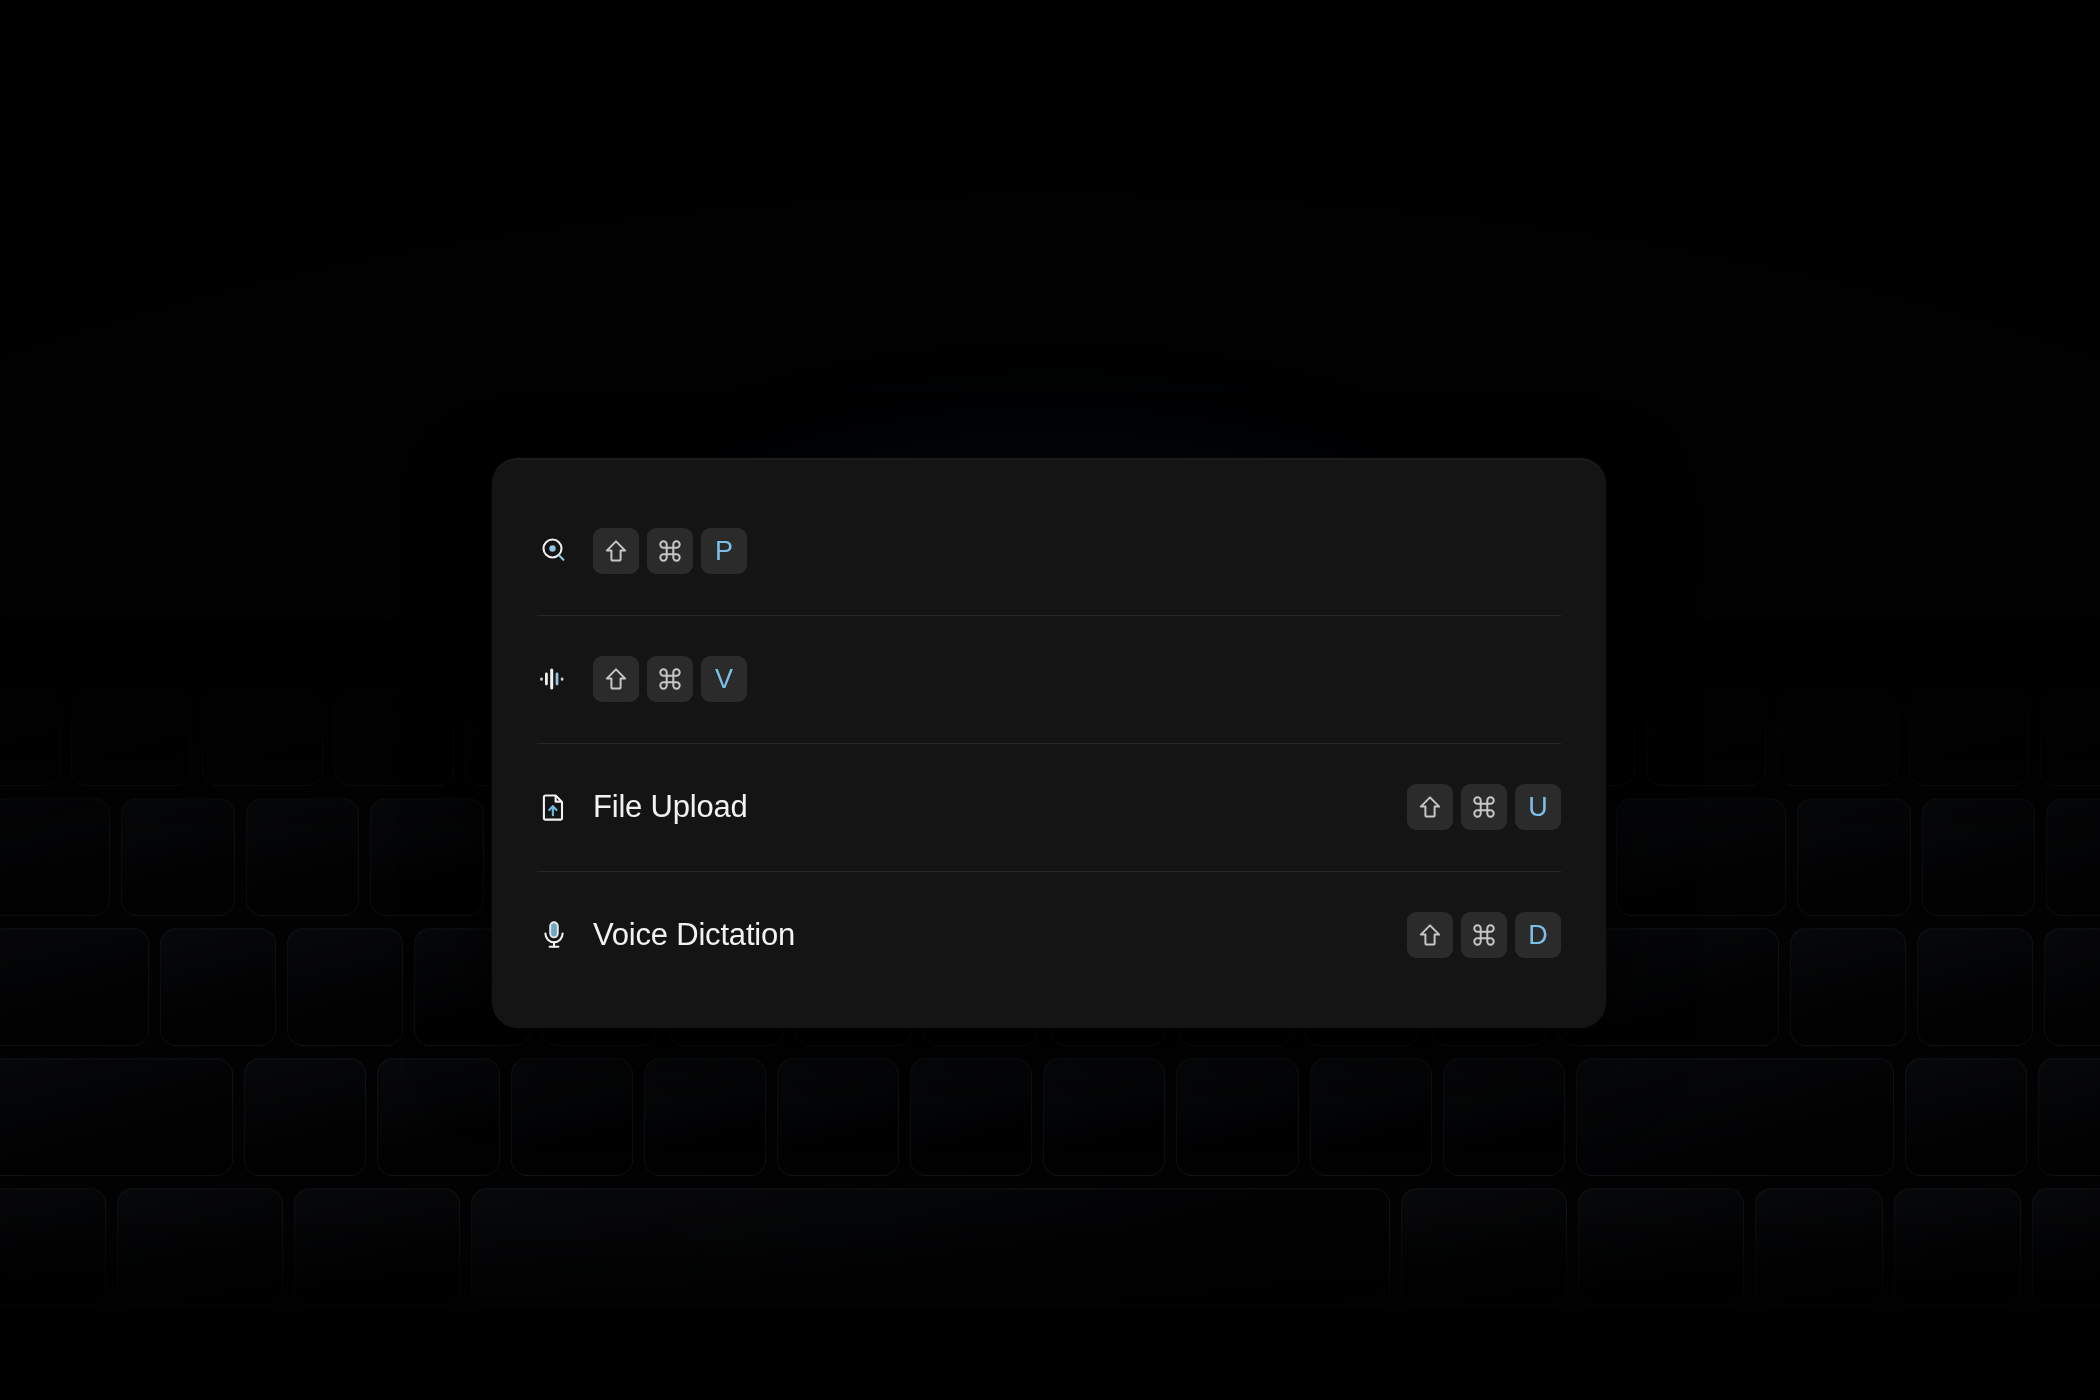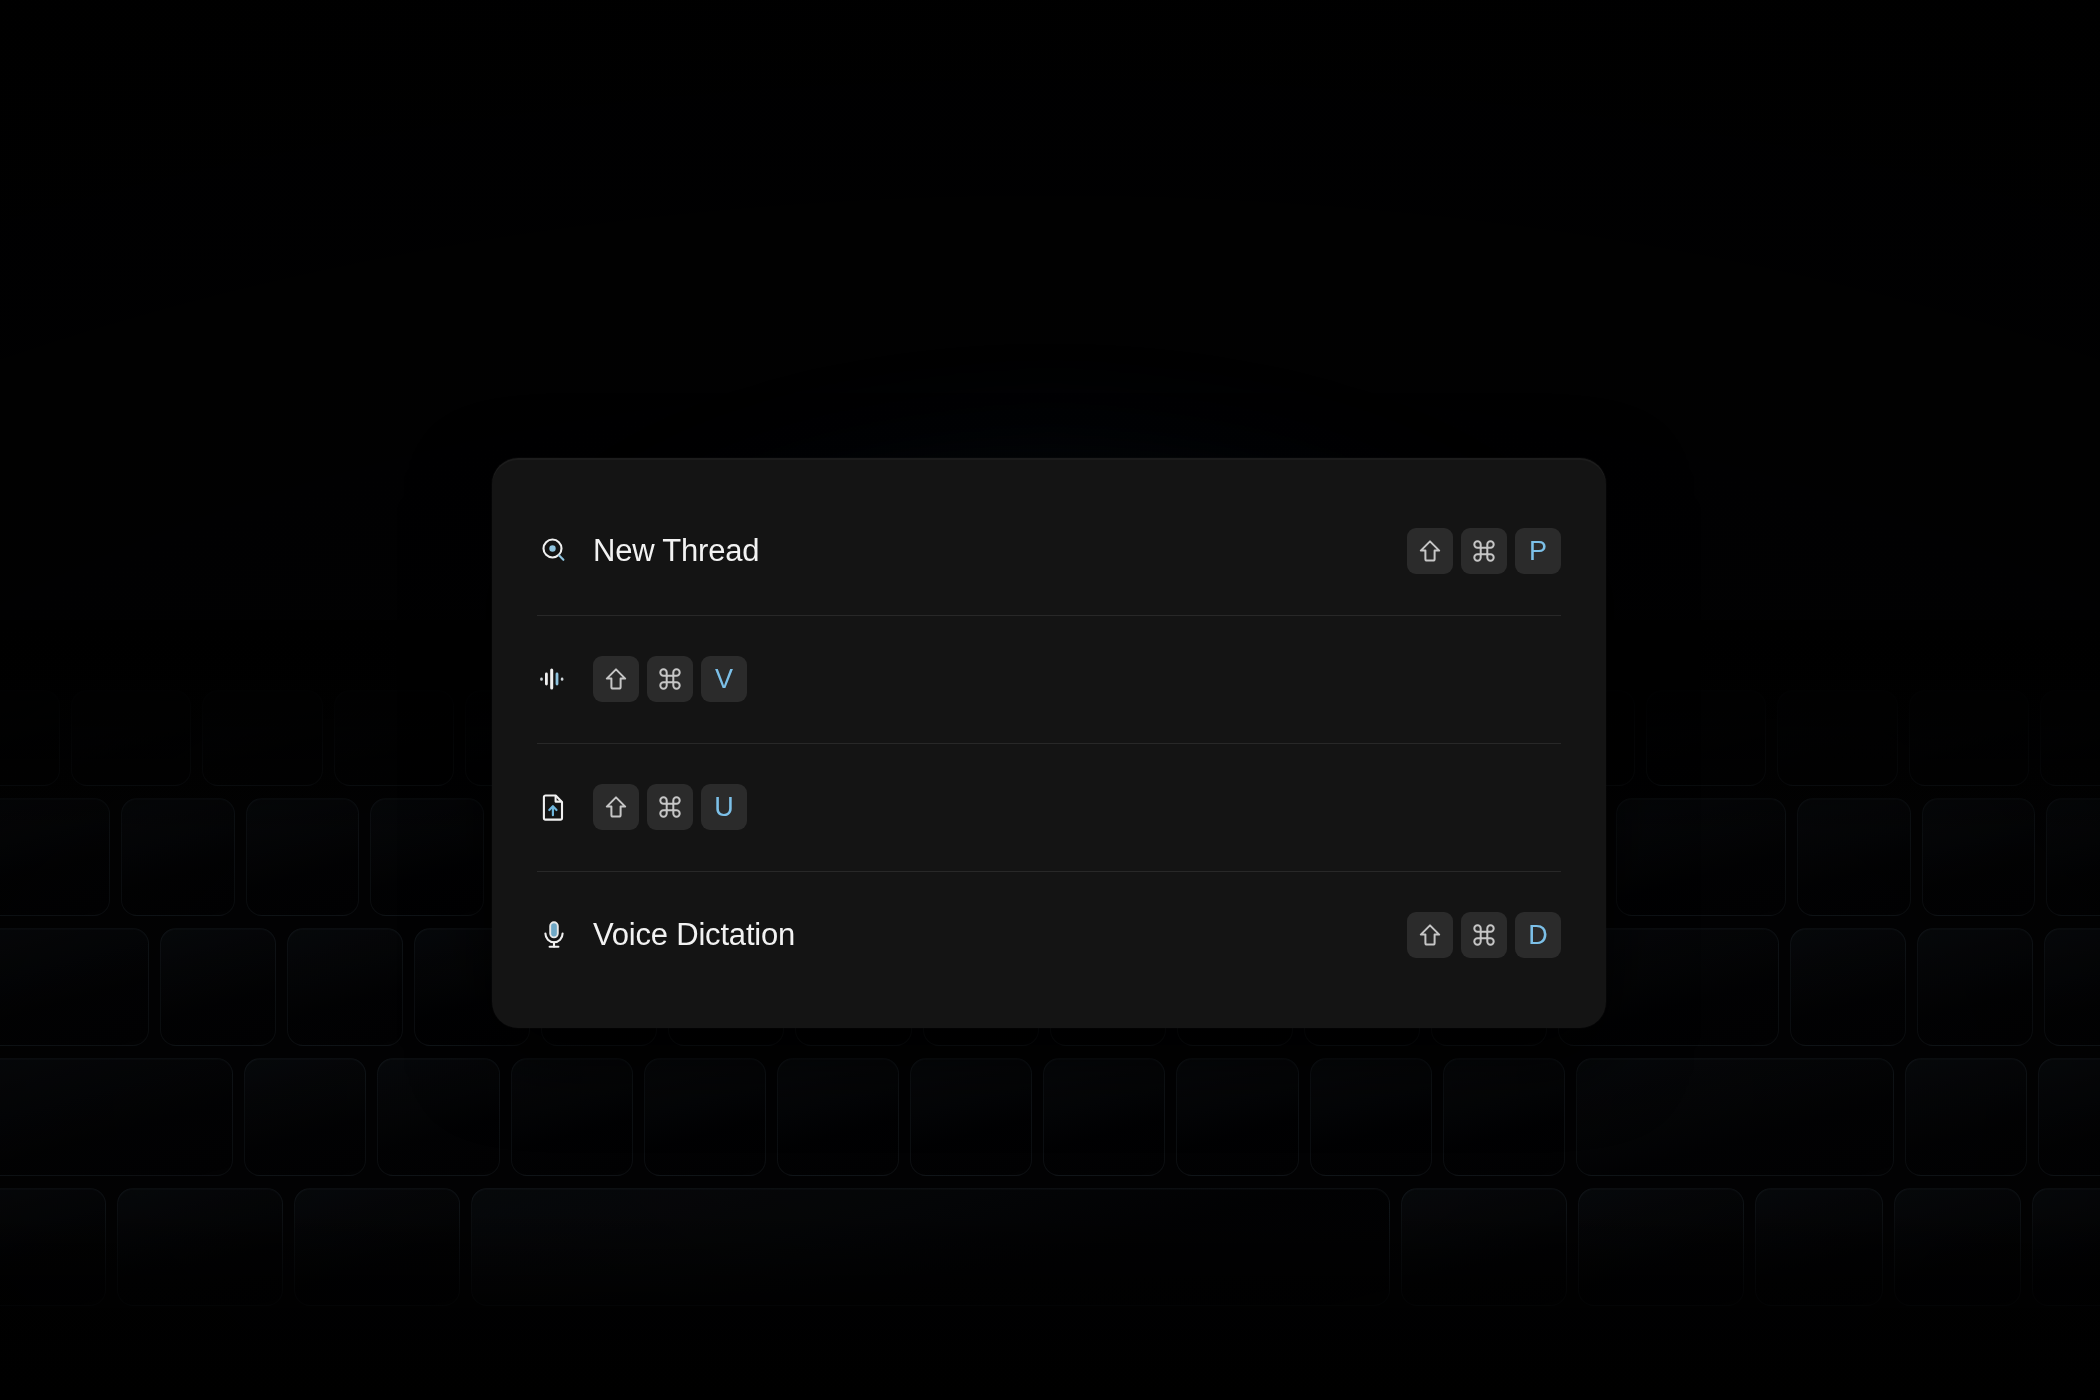--- a/index.html
+++ b/index.html
@@ -291,21 +291,20 @@
 
 <div id="card">
     <div class="row">
       <span class="row-icon">
         <svg id="ico-search-circle-icon" width="32" height="32" viewBox="0 0 32 32" fill="none">
     <circle cx="14.5" cy="13.5" r="9" stroke="#f0f0f0" stroke-width="2.1"></circle>
     <circle cx="14.5" cy="13.5" r="3.2" fill="#8fc3de"></circle>
     <path d="M21.2 20.4 L25.4 24.8" stroke="#8fc3de" stroke-width="2.1" stroke-linecap="round"></path>
   </svg>
       </span>
-      <span class="row-label">New Thread</span>
       <span class="keys">
         <span class="kbd">
           <svg id="ico-shift-key" width="26" height="26" viewBox="0 0 26 26" fill="none">
     <path d="M13 3.4 L22.2 12.6 H17.6 V20.9 A1.6 1.6 0 0 1 16 22.5 H10 A1.6 1.6 0 0 1 8.4 20.9 V12.6 H3.8 Z" stroke="#c6c6c6" stroke-width="2.0" stroke-linejoin="round"></path>
   </svg>
         </span>
         <span class="kbd">
           <svg id="ico-command-key" width="26" height="26" viewBox="0 0 26 26" fill="none" stroke="#c6c6c6" stroke-width="2.0">
     <path d="M9.7 9.7 H16.3 V16.3 H9.7 Z"></path>
     <path d="M9.7 9.7 V6.5 a3.2 3.2 0 1 0 -3.2 3.2 Z"></path>
@@ -347,20 +346,21 @@
     </div>
     <div class="row">
       <span class="row-icon">
         <svg id="ico-file-upload-icon" width="32" height="32" viewBox="0 0 32 32" fill="none">
     <path d="M7.5 4.5 h10.2 L24 10.9 V27 a1.6 1.6 0 0 1-1.6 1.6 H7.5 A1.6 1.6 0 0 1 5.9 27 V6.1 A1.6 1.6 0 0 1 7.5 4.5 Z" stroke="#f0f0f0" stroke-width="2.1" stroke-linejoin="round"></path>
     <path d="M17.6 4.7 V10.6 h6.1" stroke="#f0f0f0" stroke-width="2.1" stroke-linejoin="round"></path>
     <path d="M14.9 24.2 V15.6" stroke="#6fb6dc" stroke-width="2.2" stroke-linecap="round"></path>
     <path d="M11.3 19.0 L14.9 15.3 L18.5 19.0" stroke="#6fb6dc" stroke-width="2.2" stroke-linecap="round" stroke-linejoin="round"></path>
   </svg>
       </span>
+      <span class="row-label">File Upload</span>
       <span class="keys">
         <span class="kbd">
           <svg id="ico-shift-key" width="26" height="26" viewBox="0 0 26 26" fill="none">
     <path d="M13 3.4 L22.2 12.6 H17.6 V20.9 A1.6 1.6 0 0 1 16 22.5 H10 A1.6 1.6 0 0 1 8.4 20.9 V12.6 H3.8 Z" stroke="#c6c6c6" stroke-width="2.0" stroke-linejoin="round"></path>
   </svg>
         </span>
         <span class="kbd">
           <svg id="ico-command-key" width="26" height="26" viewBox="0 0 26 26" fill="none" stroke="#c6c6c6" stroke-width="2.0">
     <path d="M9.7 9.7 H16.3 V16.3 H9.7 Z"></path>
     <path d="M9.7 9.7 V6.5 a3.2 3.2 0 1 0 -3.2 3.2 Z"></path>

